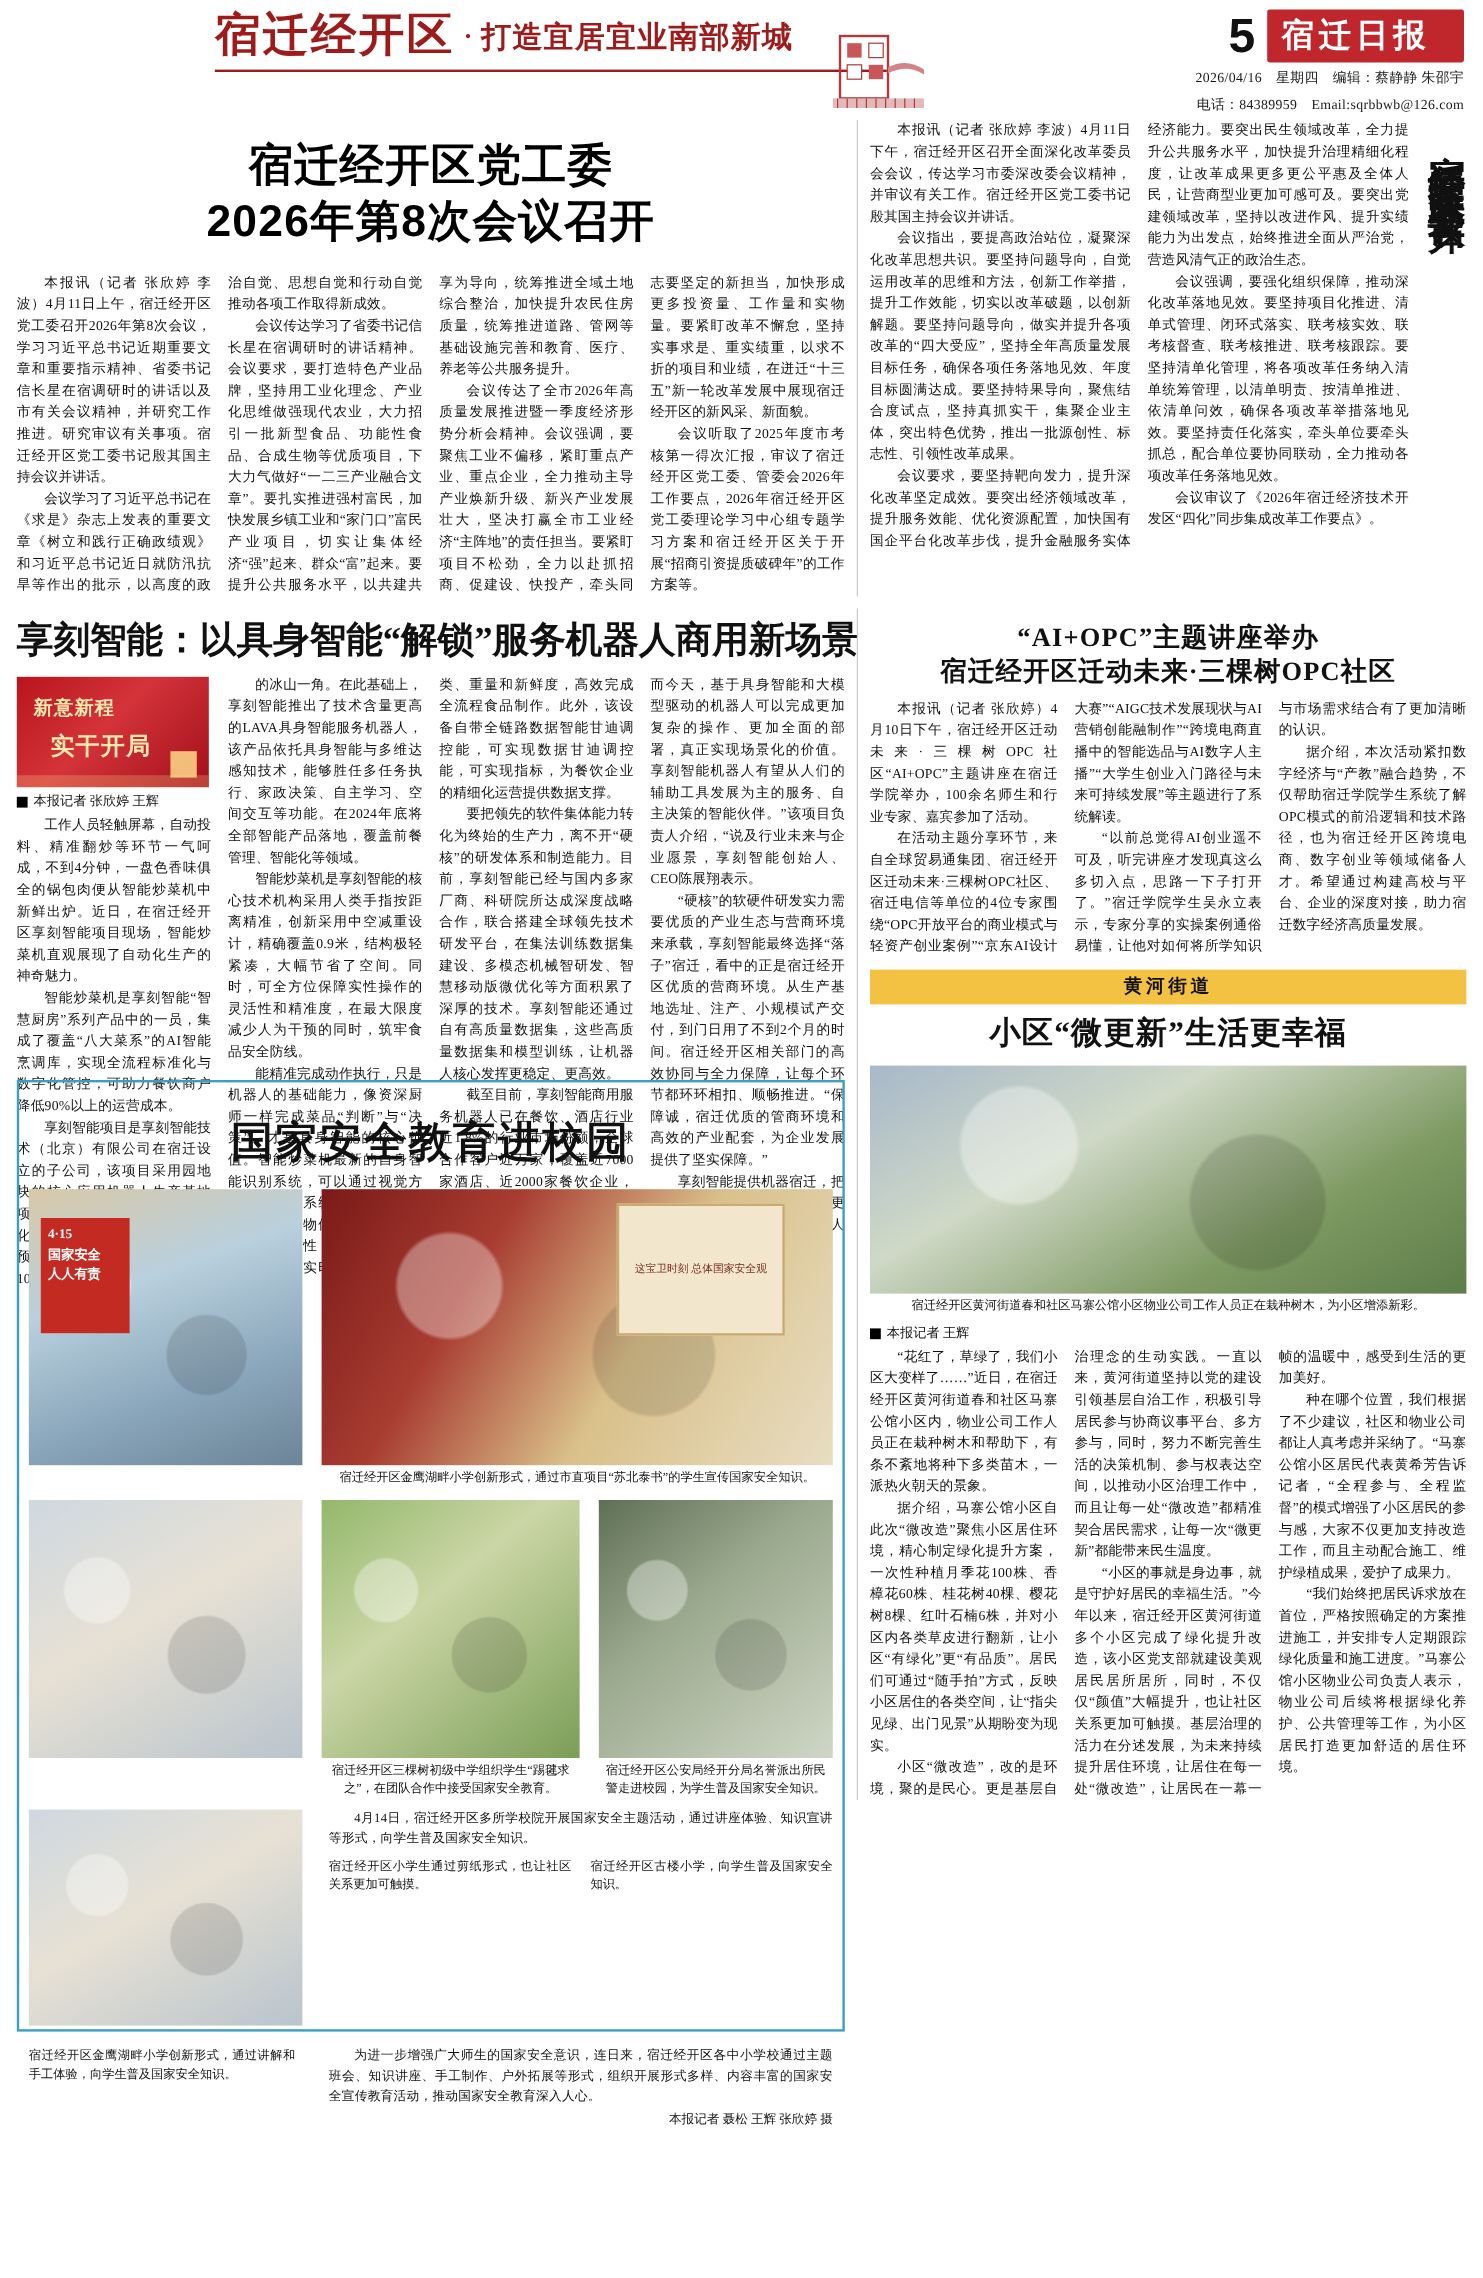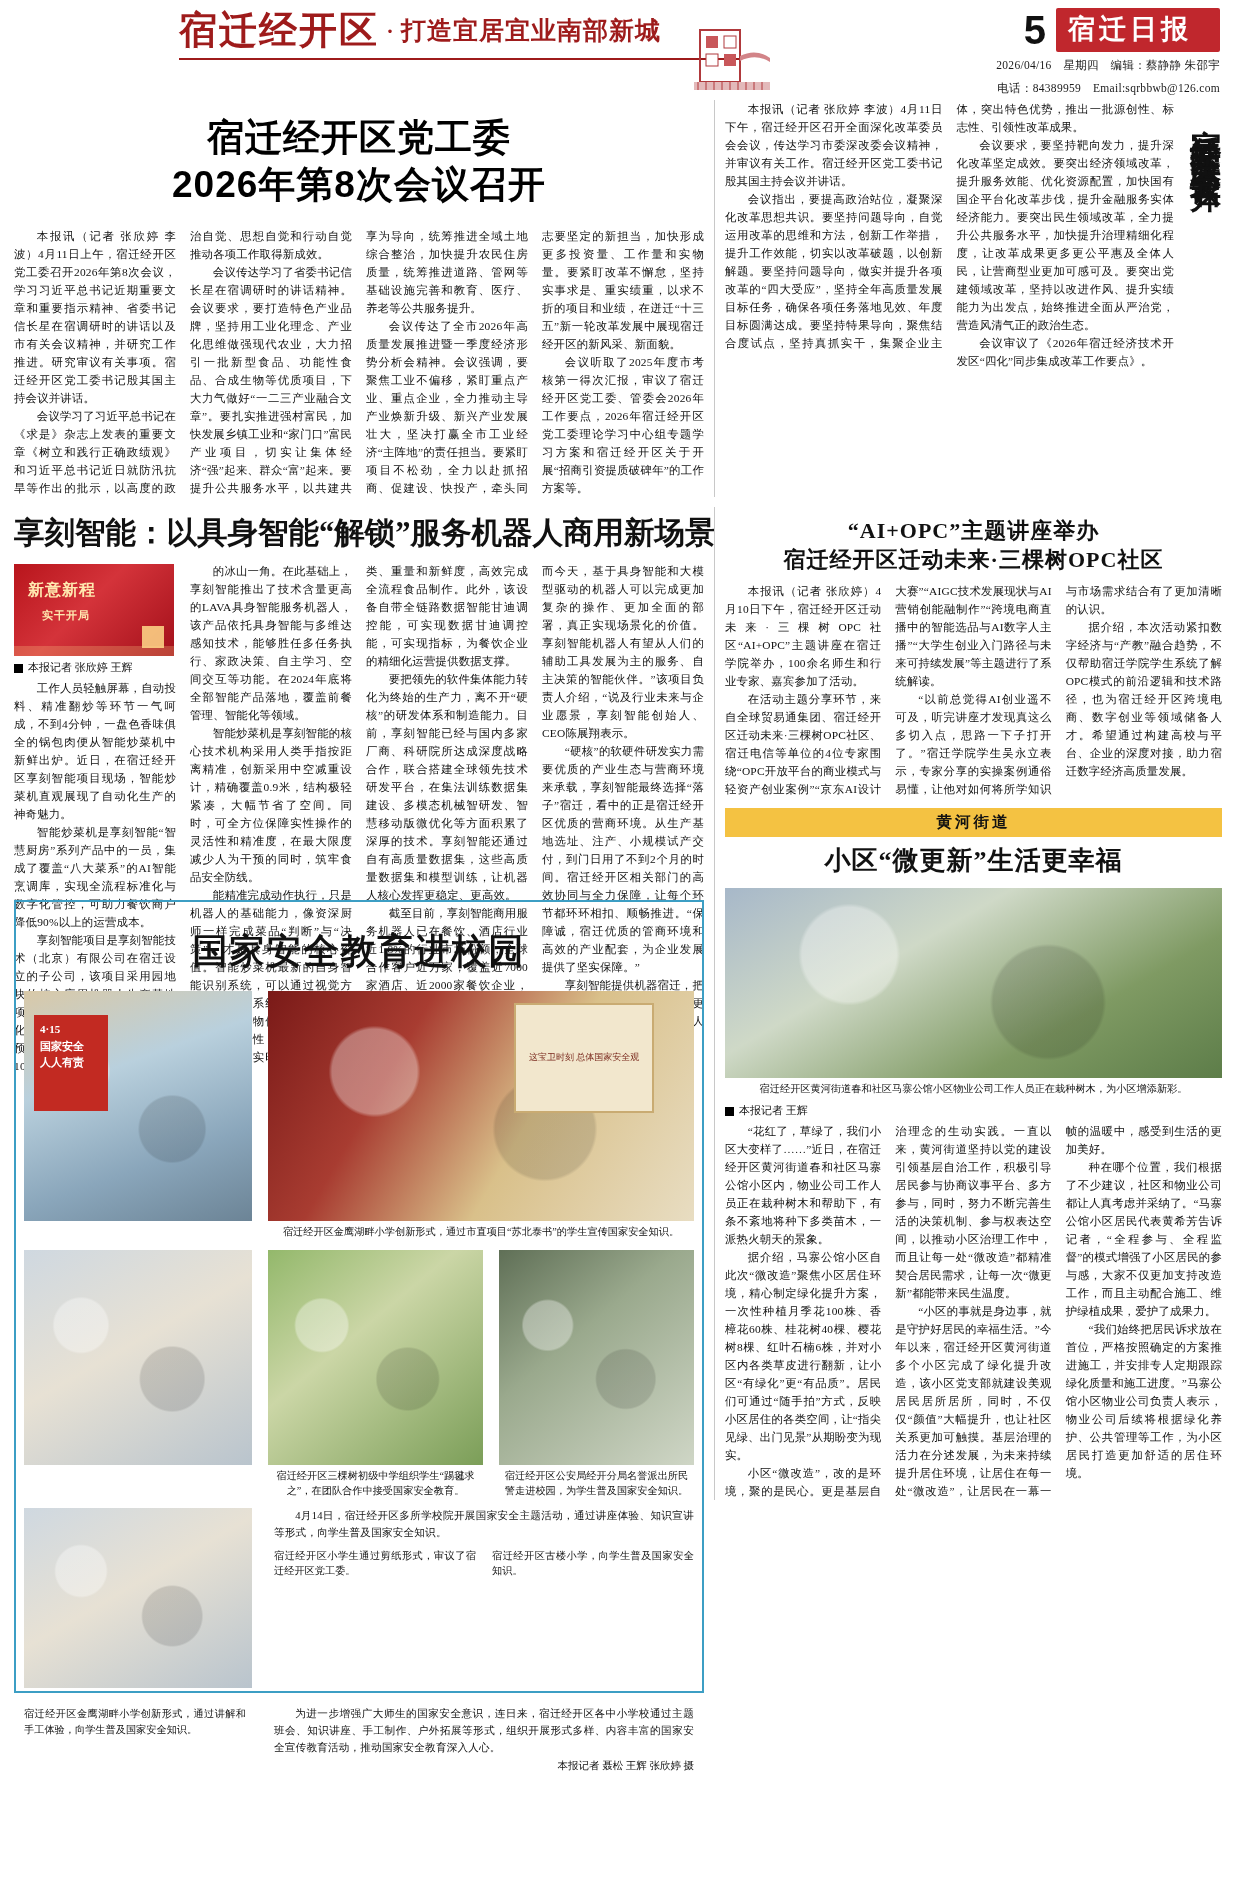--- a/index.html
+++ b/index.html
@@ -82,21 +82,21 @@
     font-size:30.5px; font-weight:bold; letter-spacing:0px;
     font-family:"Liberation Serif",serif; line-height:1.2;
     margin:8px 0 10px 0; white-space:nowrap;
   }
   .fig-red {
     width:160px; height:92px; float:left; margin:2px 10px 4px 0;
     background:linear-gradient(135deg,#b8151c 0%, #d4333a 45%, #a3101a 100%);
     position:relative; overflow:hidden;
   }
   .fig-red .fr-t1 { position:absolute; left:14px; top:16px; color:#ffe9b0; font-size:16px; font-weight:bold; letter-spacing:1px;}
-  .fig-red .fr-t2 { position:absolute; left:28px; top:44px; color:#ffe9b0; font-size:11px; font-weight:bold; letter-spacing:1px;}
+  .fig-red .fr-t2 { position:absolute; left:28px; top:44px; color:#ffe9b0; font-size:20px; font-weight:bold; letter-spacing:1px;}
   .fig-red .fr-seal { position:absolute; right:10px; bottom:8px; width:22px; height:22px; background:#ffd98a; opacity:.85;}
   .fig-red .fr-line { position:absolute; left:0; bottom:0; width:100%; height:10px; background:rgba(255,215,140,.25);}
   .credit { font-size:11px; margin:6px 0 4px 0; }
   .sq { display:inline-block; width:9px; height:9px; background:#000; margin-right:5px; vertical-align:middle;}
 
   
   .headline-3 {
     font-size:22px; font-weight:bold; text-align:center; line-height:1.3;
     font-family:"Liberation Serif",serif; margin:10px 0 8px 0; letter-spacing:1px;
   }
@@ -203,20 +203,21 @@
           <p class="t">会议听取了2025年度市考核第一得次汇报，审议了宿迁经开区党工委、管委会2026年工作要点，2026年宿迁经开区党工委理论学习中心组专题学习方案和宿迁经开区关于开展“招商引资提质破碑年”的工作方案等。</p>
         </div>
       </div>
 
       <div class="right-main">
         <div class="vhead">宿迁经开区深改委会议召开</div>
         <div class="right-body cols2">
           <p class="t">本报讯（记者 张欣婷 李波）4月11日下午，宿迁经开区召开全面深化改革委员会会议，传达学习市委深改委会议精神，并审议有关工作。宿迁经开区党工委书记殷其国主持会议并讲话。</p>
           <p class="t">会议指出，要提高政治站位，凝聚深化改革思想共识。要坚持问题导向，自觉运用改革的思维和方法，创新工作举措，提升工作效能，切实以改革破题，以创新解题。要坚持问题导向，做实并提升各项改革的“四大受应”，坚持全年高质量发展目标任务，确保各项任务落地见效、年度目标圆满达成。要坚持特果导向，聚焦结合度试点，坚持真抓实干，集聚企业主体，突出特色优势，推出一批源创性、标志性、引领性改革成果。</p>
           <p class="t">会议要求，要坚持靶向发力，提升深化改革坚定成效。要突出经济领域改革，提升服务效能、优化资源配置，加快国有国企平台化改革步伐，提升金融服务实体经济能力。要突出民生领域改革，全力提升公共服务水平，加快提升治理精细化程度，让改革成果更多更公平惠及全体人民，让营商型业更加可感可及。要突出党建领域改革，坚持以改进作风、提升实绩能力为出发点，始终推进全面从严治党，营造风清气正的政治生态。</p>
+          <p class="t">会议强调，要强化组织保障，推动深化改革落地见效。要坚持项目化推进、清单式管理、闭环式落实、联考核实效、联考核督查、联考核推进、联考核跟踪。要坚持清单化管理，将各项改革任务纳入清单统筹管理，以清单明责、按清单推进、依清单问效，确保各项改革举措落地见效。要坚持责任化落实，牵头单位要牵头抓总，配合单位要协同联动，全力推动各项改革任务落地见效。</p>
           <p class="t">会议审议了《2026年宿迁经济技术开发区“四化”同步集成改革工作要点》。</p>
         </div>
       </div>
     </div>
 
     <div class="block-top sec2">
 
       <div class="left-main">
         <div class="headline-2">享刻智能：以具身智能“解锁”服务机器人商用新场景</div>
 
@@ -321,21 +322,21 @@
       <div></div>
       <div class="cap">宿迁经开区三棵树初级中学组织学生“踢毽求之”，在团队合作中接受国家安全教育。</div>
       <div class="cap">宿迁经开区公安局经开分局名誉派出所民警走进校园，为学生普及国家安全知识。</div>
     </div>
 
     <div class="pg" style="grid-template-columns: 228px 1fr; margin-top:4px;">
       <div class="ph p-craft" style="height:180px;"></div>
       <div style="padding-left:6px;">
         <p class="t" style="font-size:10.6px;">4月14日，宿迁经开区多所学校院开展国家安全主题活动，通过讲座体验、知识宣讲等形式，向学生普及国家安全知识。</p>
         <div class="pg" style="grid-template-columns:1fr 1fr; margin-top:6px;">
-          <div class="cap-l">宿迁经开区小学生通过剪纸形式，审议了宿迁经开区党工委。</div>
+          <div class="cap-l">宿迁经开区小学生通过剪纸形式，也让社区关系更加可触摸。</div>
           <div class="cap-l">宿迁经开区古楼小学，向学生普及国家安全知识。</div>
         </div>
       </div>
     </div>
 
     <div class="pg" style="grid-template-columns: 228px 1fr; margin-top:18px;">
       <div class="cap-l" style="padding-right:6px;">宿迁经开区金鹰湖畔小学创新形式，通过讲解和手工体验，向学生普及国家安全知识。</div>
       <div style="padding-left:6px;">
         <p class="t" style="font-size:10.6px;">为进一步增强广大师生的国家安全意识，连日来，宿迁经开区各中小学校通过主题班会、知识讲座、手工制作、户外拓展等形式，组织开展形式多样、内容丰富的国家安全宣传教育活动，推动国家安全教育深入人心。</p>
         <div class="footer-note">本报记者 聂松 王辉 张欣婷 摄</div>

